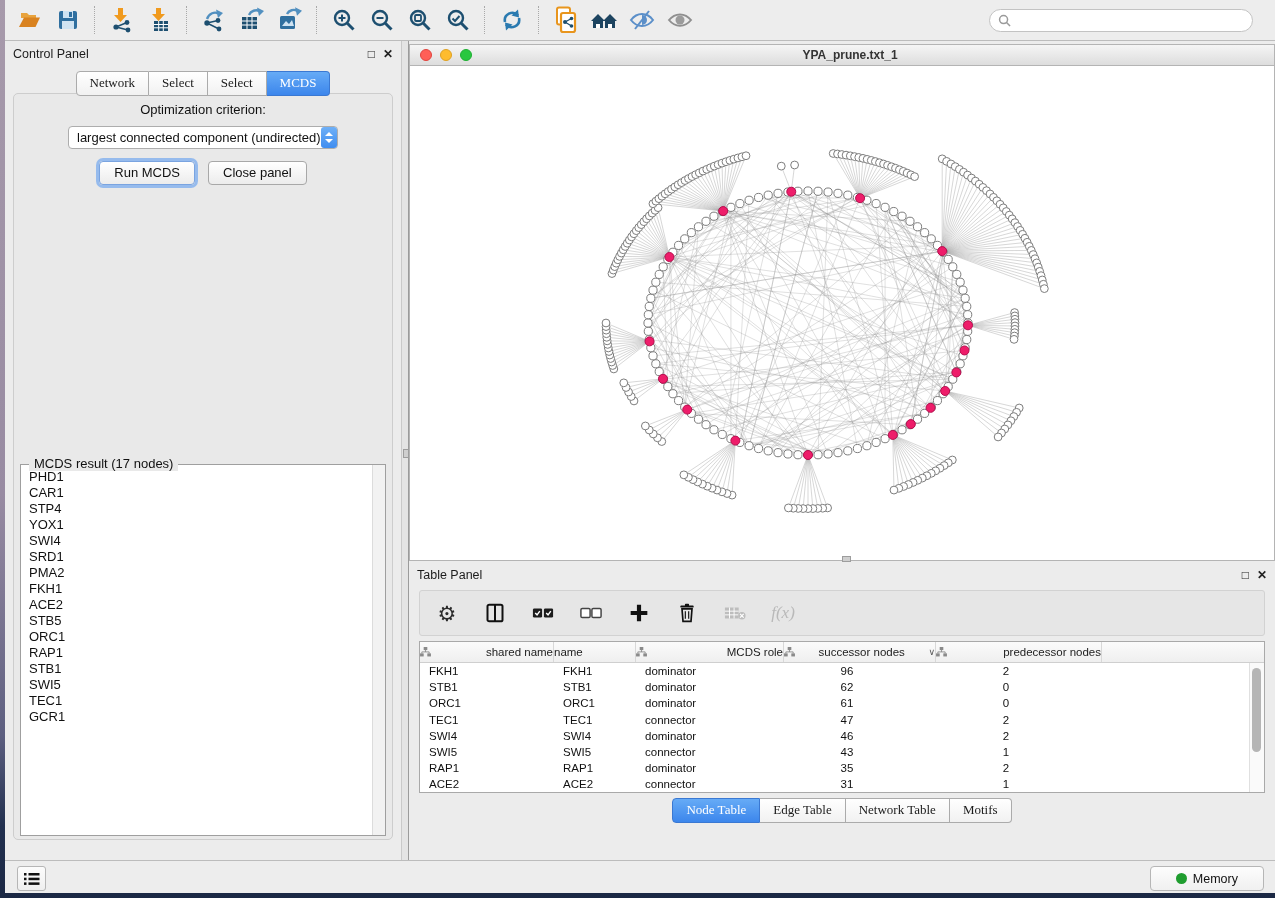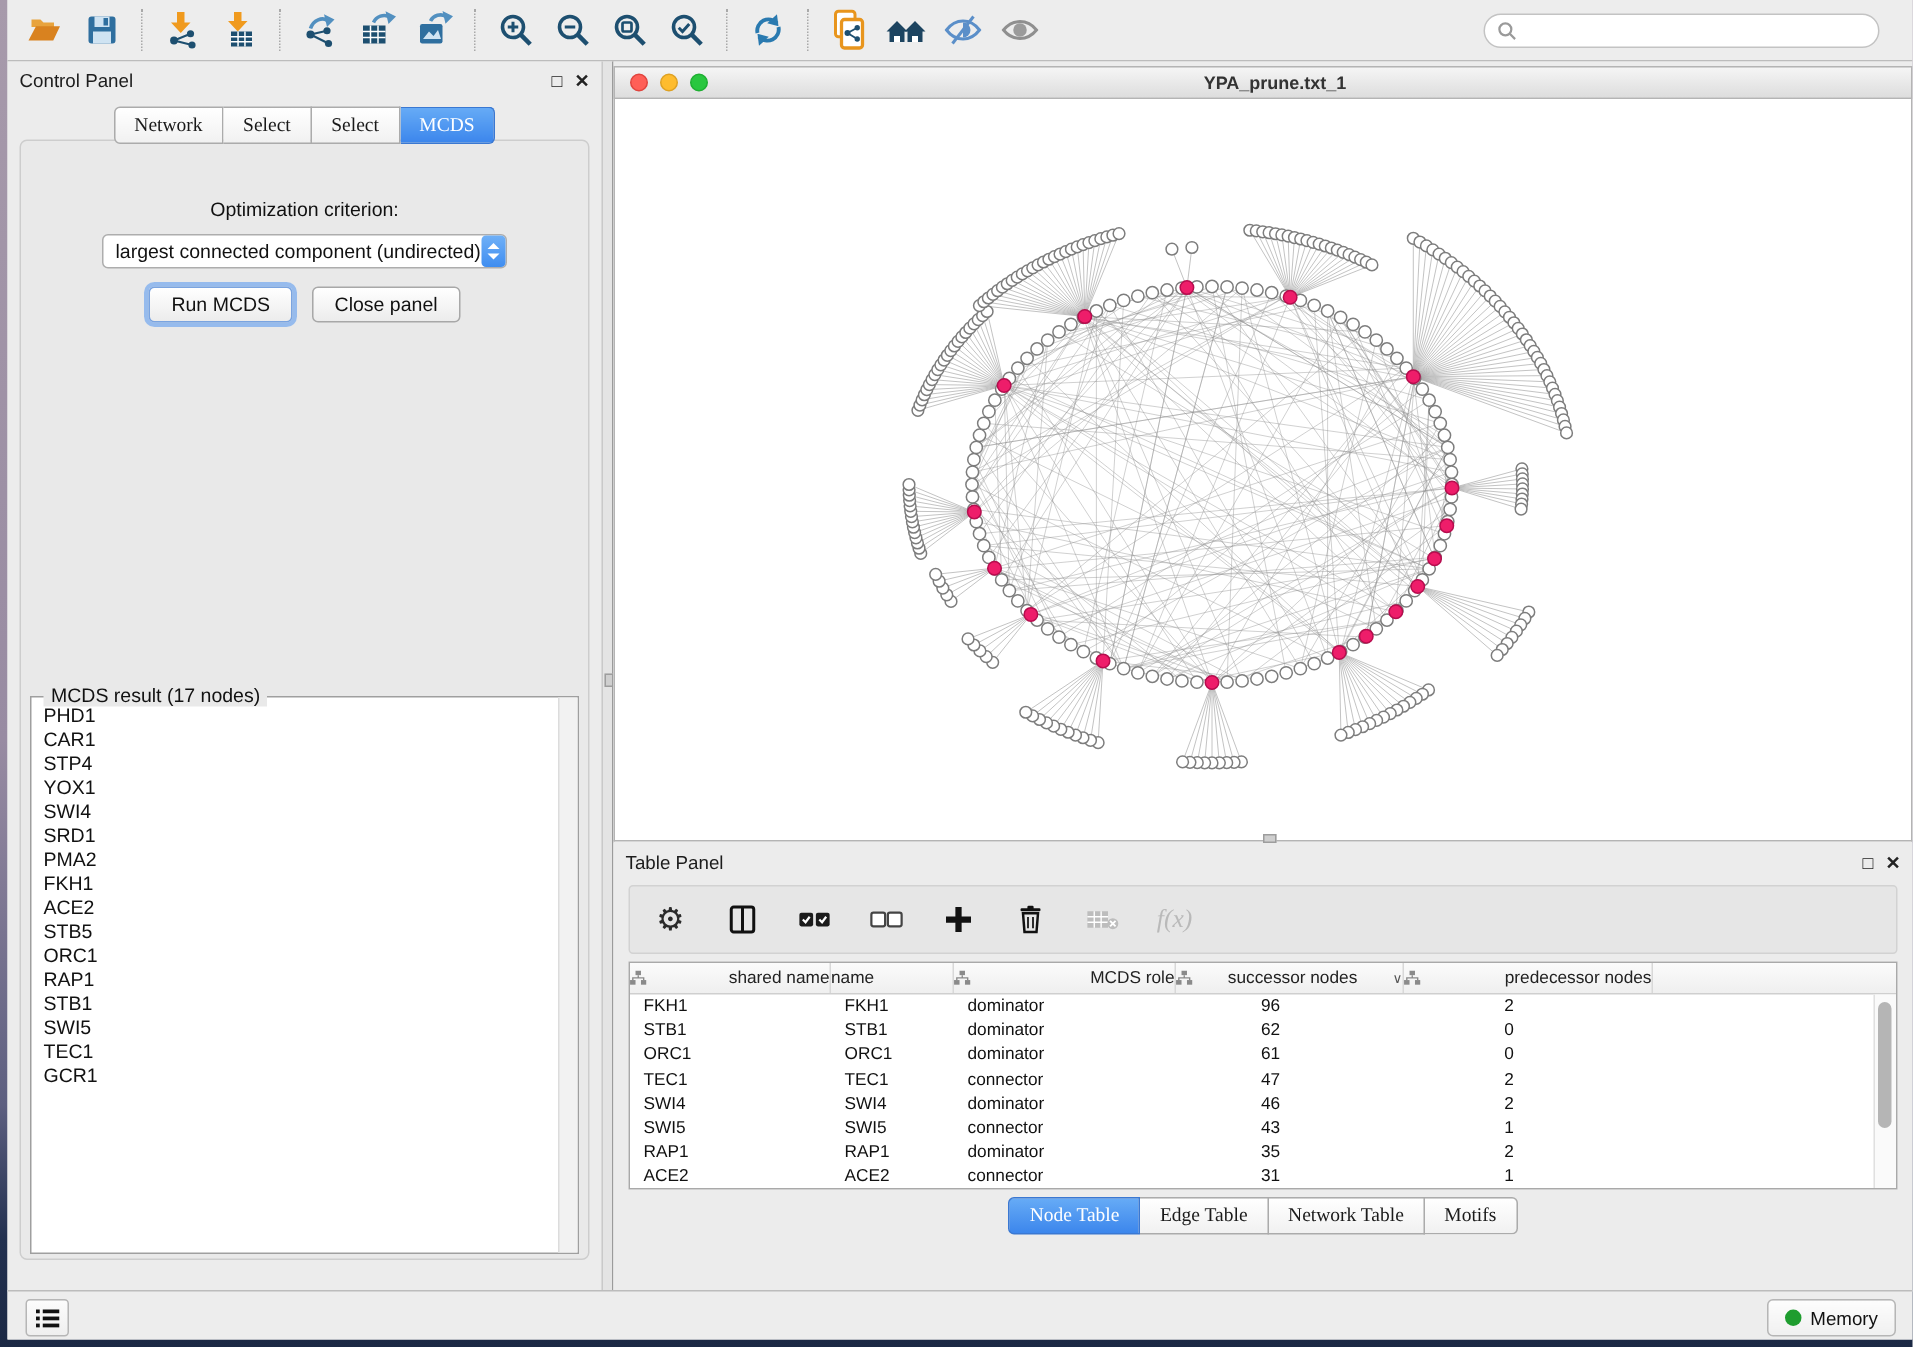--- a/index.html
+++ b/index.html
@@ -33,21 +33,21 @@
   .pbtn{font-size:12px;color:#222;line-height:1;cursor:default;}
   .pbtn.close{font-weight:bold;}
   .seg-tabs{display:flex;justify-content:center;margin-top:4px;position:relative;z-index:2;}
   .seg{font-size:13px;color:#1a1a1a;background:linear-gradient(#ffffff,#f1f1f1);
        border:1px solid #ababab;border-left:none;padding:3px 13px 4px;font-family:Liberation Serif, serif;}
   .seg:first-child{border-left:1px solid #ababab;border-radius:4px 0 0 4px;}
   .seg:last-child{border-radius:0 4px 4px 0;}
   .seg.sel{background:linear-gradient(#66abf6,#3c86ec);color:#fff;border-color:#3a78d2;}
   .cbox{position:absolute;left:8px;right:8px;top:52px;bottom:21px;background:#e9e9e9;
         border:1px solid #cdcdcd;border-radius:5px;}
-  .optlabel{text-align:center;font-size:13px;color:#111;margin-top:38px;}
+  .optlabel{text-align:center;font-size:13px;color:#111;margin-top:8px;}
   .dropdown{width:270px;height:23px;margin:9px auto 0;background:#fff;border:1px solid #adadad;
             border-radius:4px;display:flex;align-items:center;box-sizing:border-box;}
   .ddtext{flex:1;font-size:13px;color:#111;padding-left:8px;white-space:nowrap;}
   .ddstep{width:19px;height:21px;border-radius:3px;background:linear-gradient(#6fb0f7,#3f8df0);
           display:flex;flex-direction:column;align-items:center;justify-content:center;gap:3px;}
   .up{width:0;height:0;border-left:4px solid transparent;border-right:4px solid transparent;border-bottom:4px solid #fff;}
   .dn{width:0;height:0;border-left:4px solid transparent;border-right:4px solid transparent;border-top:4px solid #fff;}
   .btnrow{display:flex;justify-content:center;gap:13px;margin-top:12px;}
   .macbtn{font-size:13px;color:#111;background:linear-gradient(#ffffff,#ececec);
           border:1px solid #a8a8a8;border-radius:4px;padding:3px 14px 4px;font-family:"Liberation Sans",sans-serif;}
@@ -90,21 +90,21 @@
   .c0{width:134px;}.c1{width:82px;}.c2{width:148px;}.c3{width:152px;}.c4{width:166px;}.cf{flex:1;border-right:none;}
   .tscroll{position:absolute;top:21px;right:0;width:14px;bottom:0;background:#fafafa;border-left:1px solid #e0e0e0;}
   .tthumb{position:absolute;left:2px;top:5px;width:9px;height:84px;background:#b5b5b5;border-radius:5px;}
   .ttabs{position:absolute;left:0;right:0;bottom:38px;display:flex;justify-content:center;}
 
   
   .statusbar{position:absolute;left:0;right:0;bottom:0;height:32px;background:#ededed;border-top:1px solid #bcbcbc;}
   .listbtn{position:absolute;left:12px;top:5px;width:27px;height:23px;background:linear-gradient(#fcfcfc,#efefef);
            border:1px solid #b6b6b6;border-radius:3px;display:flex;align-items:center;justify-content:center;}
   .membtn{position:absolute;right:11px;top:5px;height:23px;background:linear-gradient(#fdfdfd,#f0f0f0);
-          border:1px solid #b6b6b6;border-radius:4px;display:flex;align-items:center;gap:6px;padding:0 11px;}
+          border:1px solid #b6b6b6;border-radius:4px;display:flex;align-items:center;gap:6px;padding:0 25px;}
   .memdot{width:11px;height:11px;border-radius:50%;}
   .memtext{font-size:12.5px;color:#111;}
 </style>
 </head>
 <body>
 
 <div class="app">
 
   <div class="toolbar">
     <div class="ticon">

